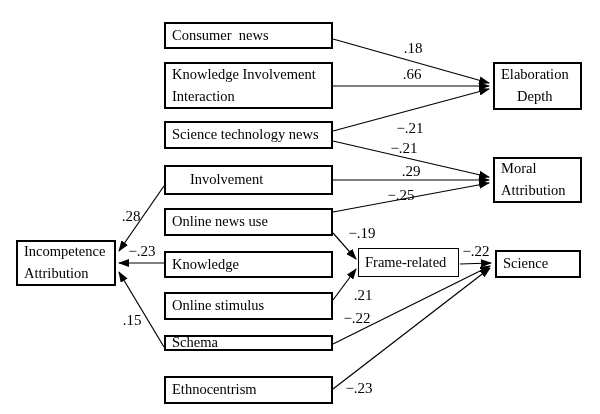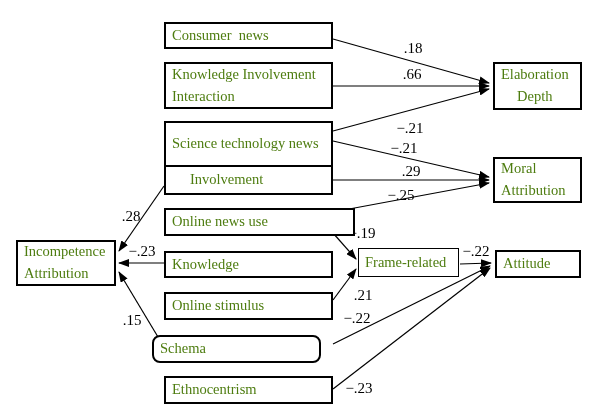--- a/index.html
+++ b/index.html
@@ -40,21 +40,21 @@
     border-color: #000000;
     display: flex;
     align-items: center;
     padding-left: 6px;
     padding-right: 2px;
   }
   .node span {
     white-space: pre;
     font-size: 14.5px;
     line-height: 1.5;
-    color: #4d7c0f;
+    color: #000000;
   }
 </style>
 </head>
 <body>
 
 <div class="stage">
   <svg class="edges-layer" viewBox="0 0 600 414" xmlns="http://www.w3.org/2000/svg">
     <defs>
       <marker id="arrowhead" markerUnits="userSpaceOnUse" markerWidth="11" markerHeight="8" refX="10" refY="4" orient="auto">
         <path d="M0,0 L11,4 L0,8 Z" fill="#000000"></path>
@@ -96,49 +96,49 @@
         <span>Incompetence
 Attribution</span>
       </div>
       <div class="node" style="left: 164px; top: 22px; width: 169px; height: 27px; border-width: 2px;">
         <span>Consumer  news</span>
       </div>
       <div class="node" style="left: 164px; top: 62px; width: 169px; height: 47px; border-width: 2px;">
         <span>Knowledge Involvement
 Interaction</span>
       </div>
-      <div class="node" style="left: 164px; top: 121px; width: 169px; height: 46px; border-width: 2px;">
+      <div class="node" style="left: 164px; top: 121px; width: 169px; height: 28px; border-width: 2px;">
         <span>Science technology news</span>
       </div>
       <div class="node" style="left: 164px; top: 165px; width: 169px; height: 30px; border-width: 2px; padding-left: 24px;">
         <span>Involvement</span>
       </div>
-      <div class="node" style="left: 164px; top: 208px; width: 191px; height: 28px; border-width: 2px;">
+      <div class="node" style="left: 164px; top: 208px; width: 169px; height: 28px; border-width: 2px;">
         <span>Online news use</span>
       </div>
       <div class="node" style="left: 164px; top: 251px; width: 169px; height: 27px; border-width: 2px;">
         <span>Knowledge</span>
       </div>
       <div class="node" style="left: 164px; top: 292px; width: 169px; height: 28px; border-width: 2px;">
         <span>Online stimulus</span>
       </div>
-      <div class="node" style="left: 152px; top: 335px; width: 169px; height: 28px; border-width: 2px; border-radius: 8px;">
+      <div class="node" style="left: 164px; top: 335px; width: 169px; height: 16px; border-width: 2px;">
         <span>Schema</span>
       </div>
       <div class="node" style="left: 164px; top: 376px; width: 169px; height: 28px; border-width: 2px;">
         <span>Ethnocentrism</span>
       </div>
       <div class="node" style="left: 493px; top: 62px; width: 89px; height: 48px; border-width: 2.5px; text-align: center;">
         <span>Elaboration
 Depth</span>
       </div>
       <div class="node" style="left: 493px; top: 157px; width: 89px; height: 46px; border-width: 2.5px;">
         <span>Moral
 Attribution</span>
       </div>
       <div class="node" style="left: 358px; top: 248px; width: 101px; height: 29px; border-width: 1.5px;">
         <span>Frame-related</span>
       </div>
       <div class="node" style="left: 495px; top: 250px; width: 86px; height: 28px; border-width: 2.5px;">
-        <span>Attitude</span>
+        <span>Science</span>
       </div>
     </div>
 </div>
 
 </body></html>

